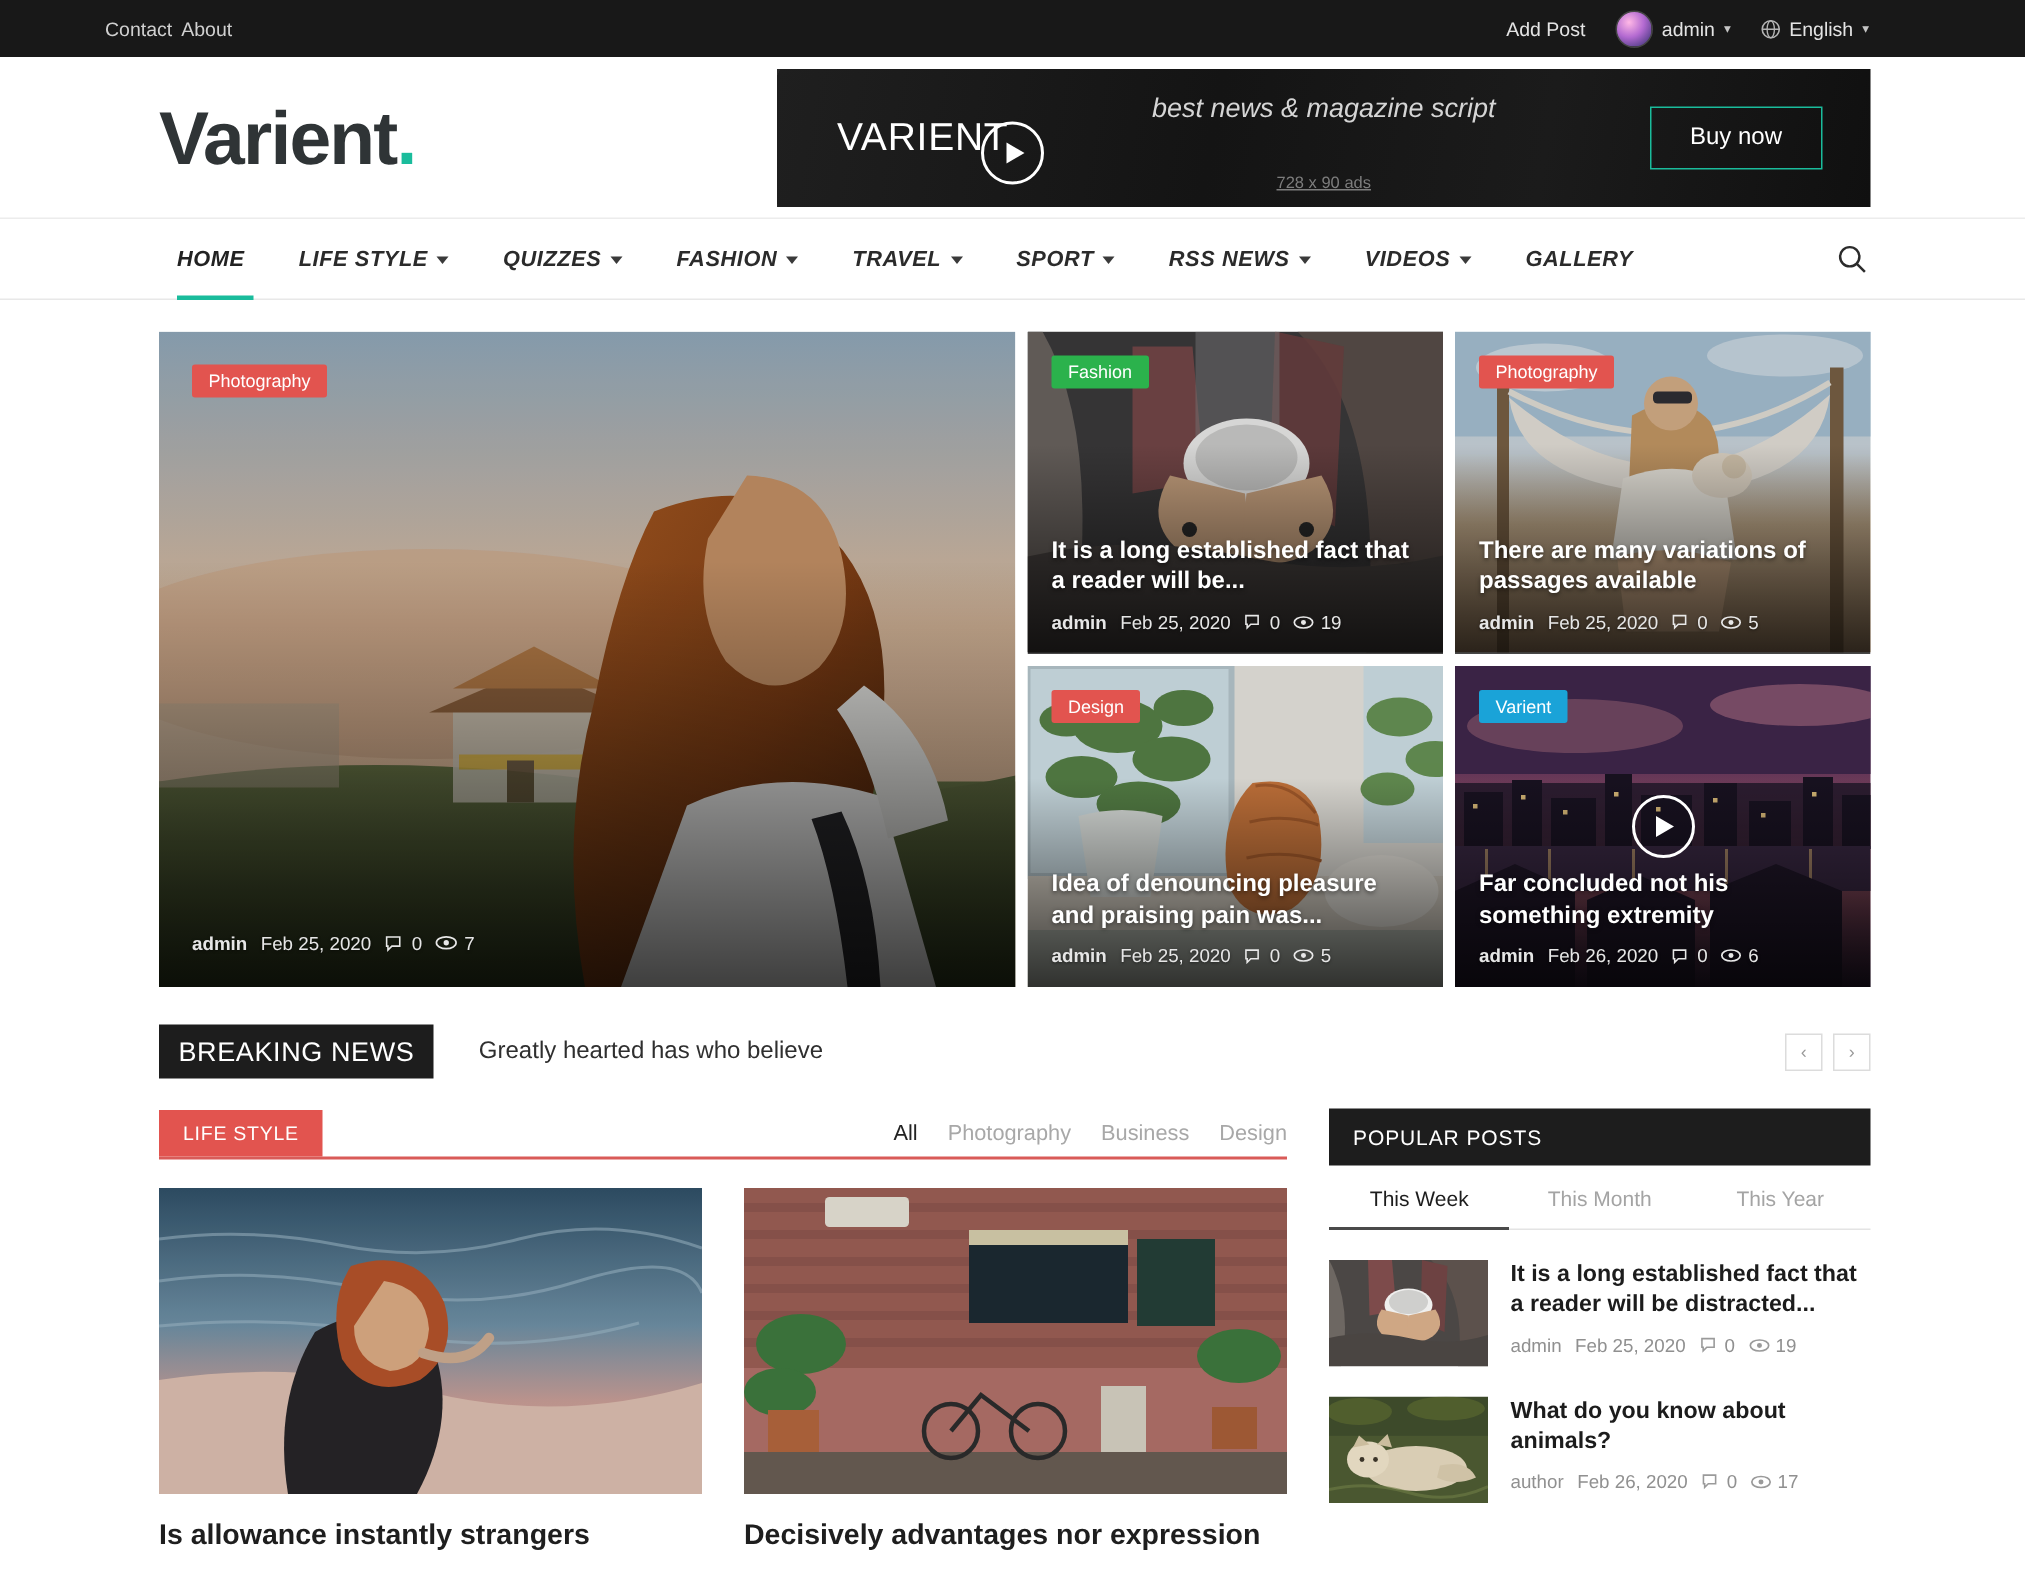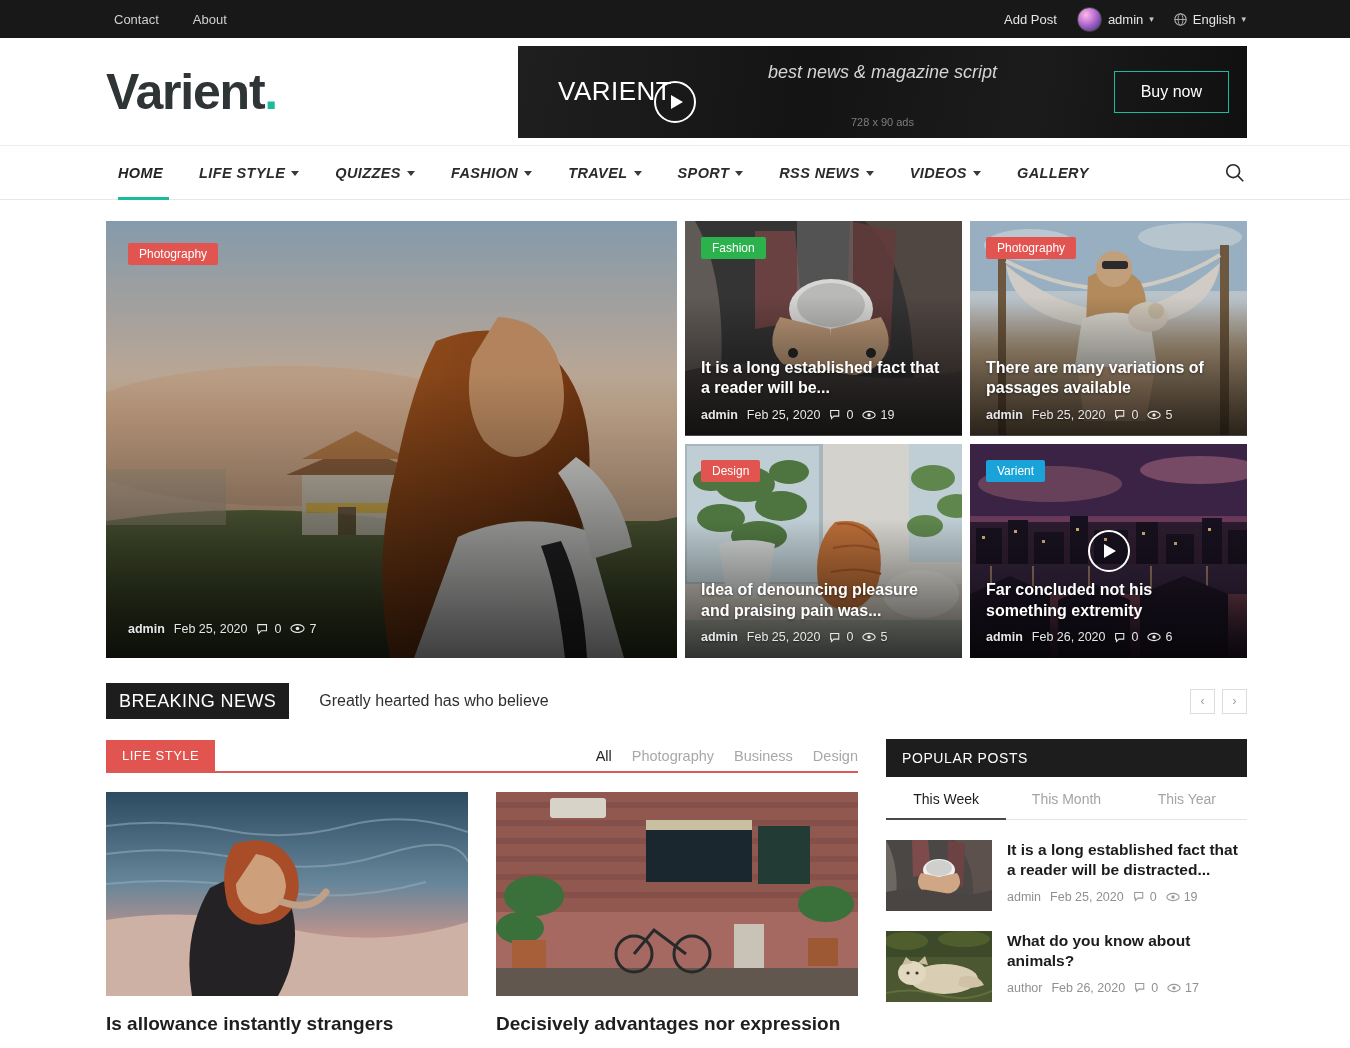--- a/index.html
+++ b/index.html
@@ -7,21 +7,21 @@
     width: 1350px; height: 1048px;
     font-family: "Liberation Sans", sans-serif;
     background: #ffffff; overflow: hidden;
   }
 
   
   .topbar {
     height: 38px; background: #181818; color: #d8d8d8;
     display: flex; align-items: center; font-size: 13px;
   }
-  .topbar-left { display: flex; gap: 34px; margin-left: 114px; align-items: center; }
+  .topbar-left { display: flex; gap: 6px; margin-left: 70px; align-items: center; }
   .topbar-left a { color: #d0d0d0; text-decoration: none; }
   .topbar-right {
     margin-left: auto; margin-right: 104px;
     display: flex; align-items: center; gap: 20px;
   }
   .topbar-right .tb-item { display: flex; align-items: center; gap: 6px; color: #e4e4e4; }
   .avatar {
     width: 25px; height: 25px; border-radius: 50%;
     background: radial-gradient(circle at 35% 30%, #ffb8e6 0%, #b36ad1 45%, #2b2b6b 100%);
     border: 1px solid #444; display:block;
@@ -52,24 +52,24 @@
     margin-left: 40px; font-size: 26px; color: #fff;
     font-weight: 400; letter-spacing: .5px;
   }
   .ad-logo .dot { color: #1abc9c; }
   .ad-tag {
     position:absolute; left: 50%; transform: translateX(-50%);
     top: 16px; font-size: 18px; color: #d5d5d5; font-style: italic;
   }
   .ad-size {
     position: absolute; left: 50%; transform: translateX(-50%);
-    bottom: 10px; font-size: 11px; color: #7d7d7d;
+    bottom: 10px; font-size: 11px; color: #7d7d7d; text-decoration: underline;
   }
   .ad-btn {
-    margin-left: auto; margin-right: 18px;
+    margin-left: auto; margin-right: 32px;
     border: 1px solid #1abc9c; background: transparent; color: #fff;
     font-size: 16px; padding: 11px 26px; cursor: pointer;
     font-family: inherit;
   }
 
   
   .nav {
     height: 54px; background: #fff; border-bottom: 1px solid #e8e8e8;
     display: flex; align-items: stretch; position: relative; font-style: italic;
   }

